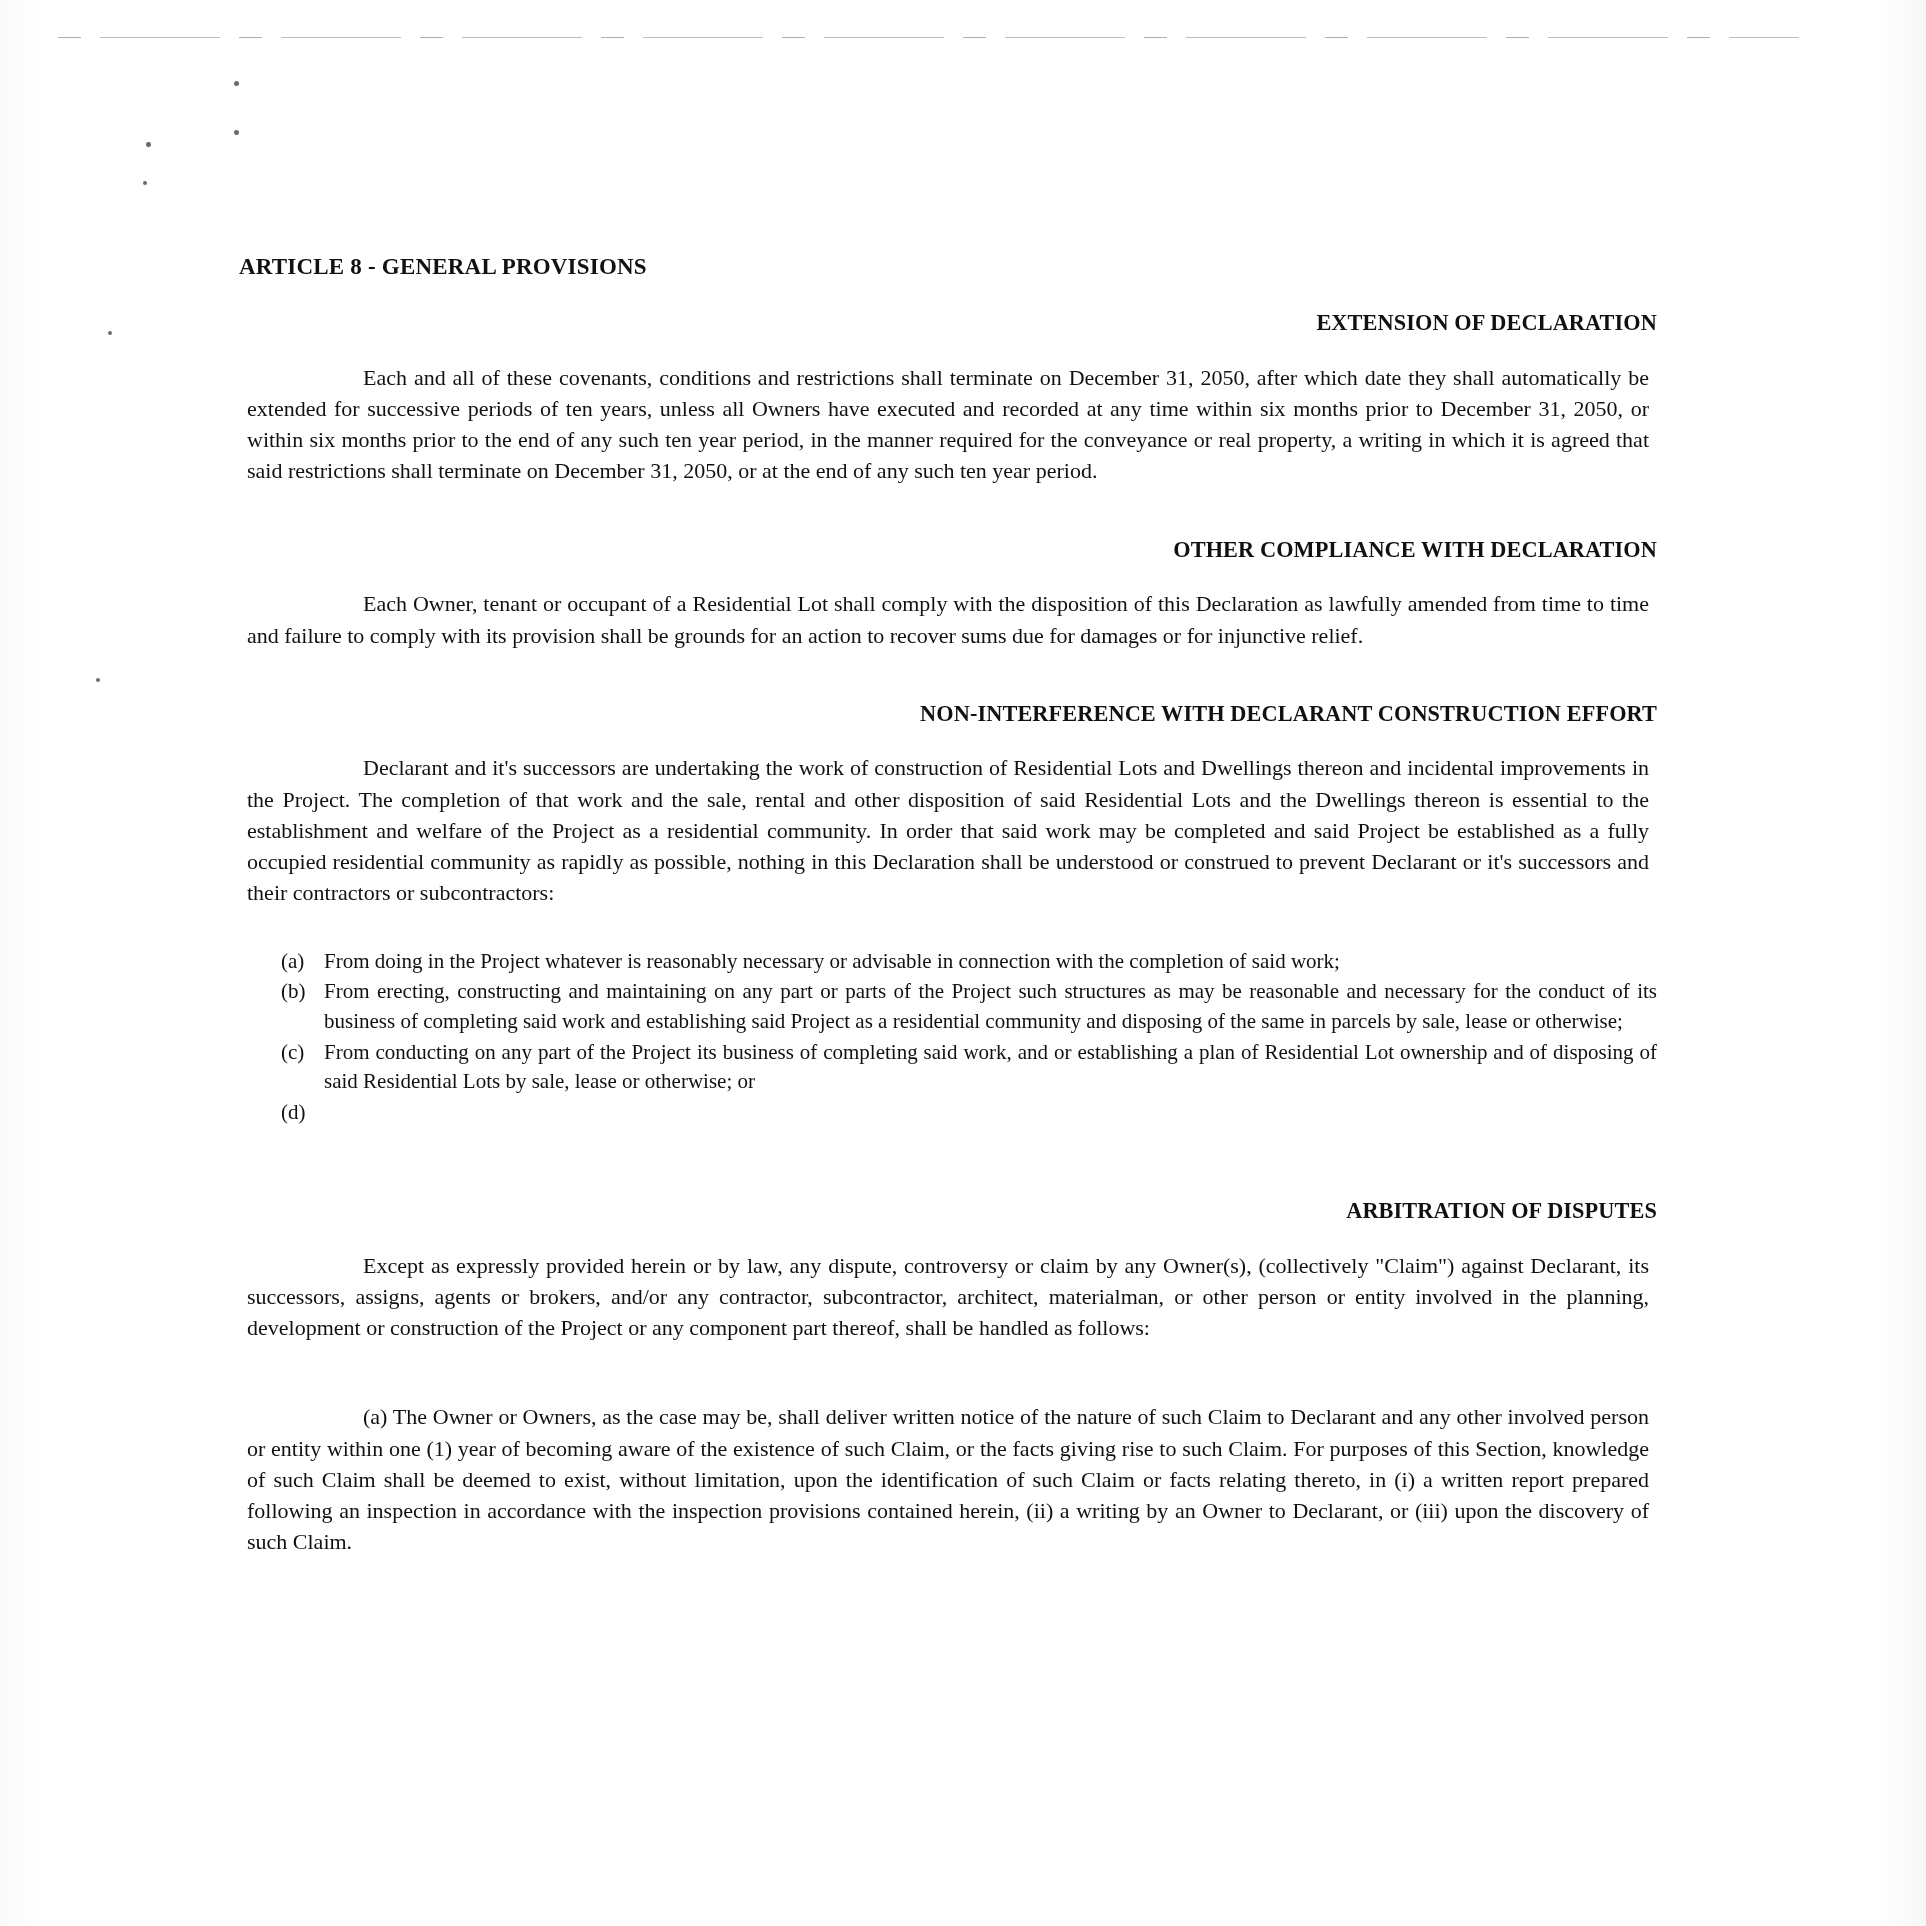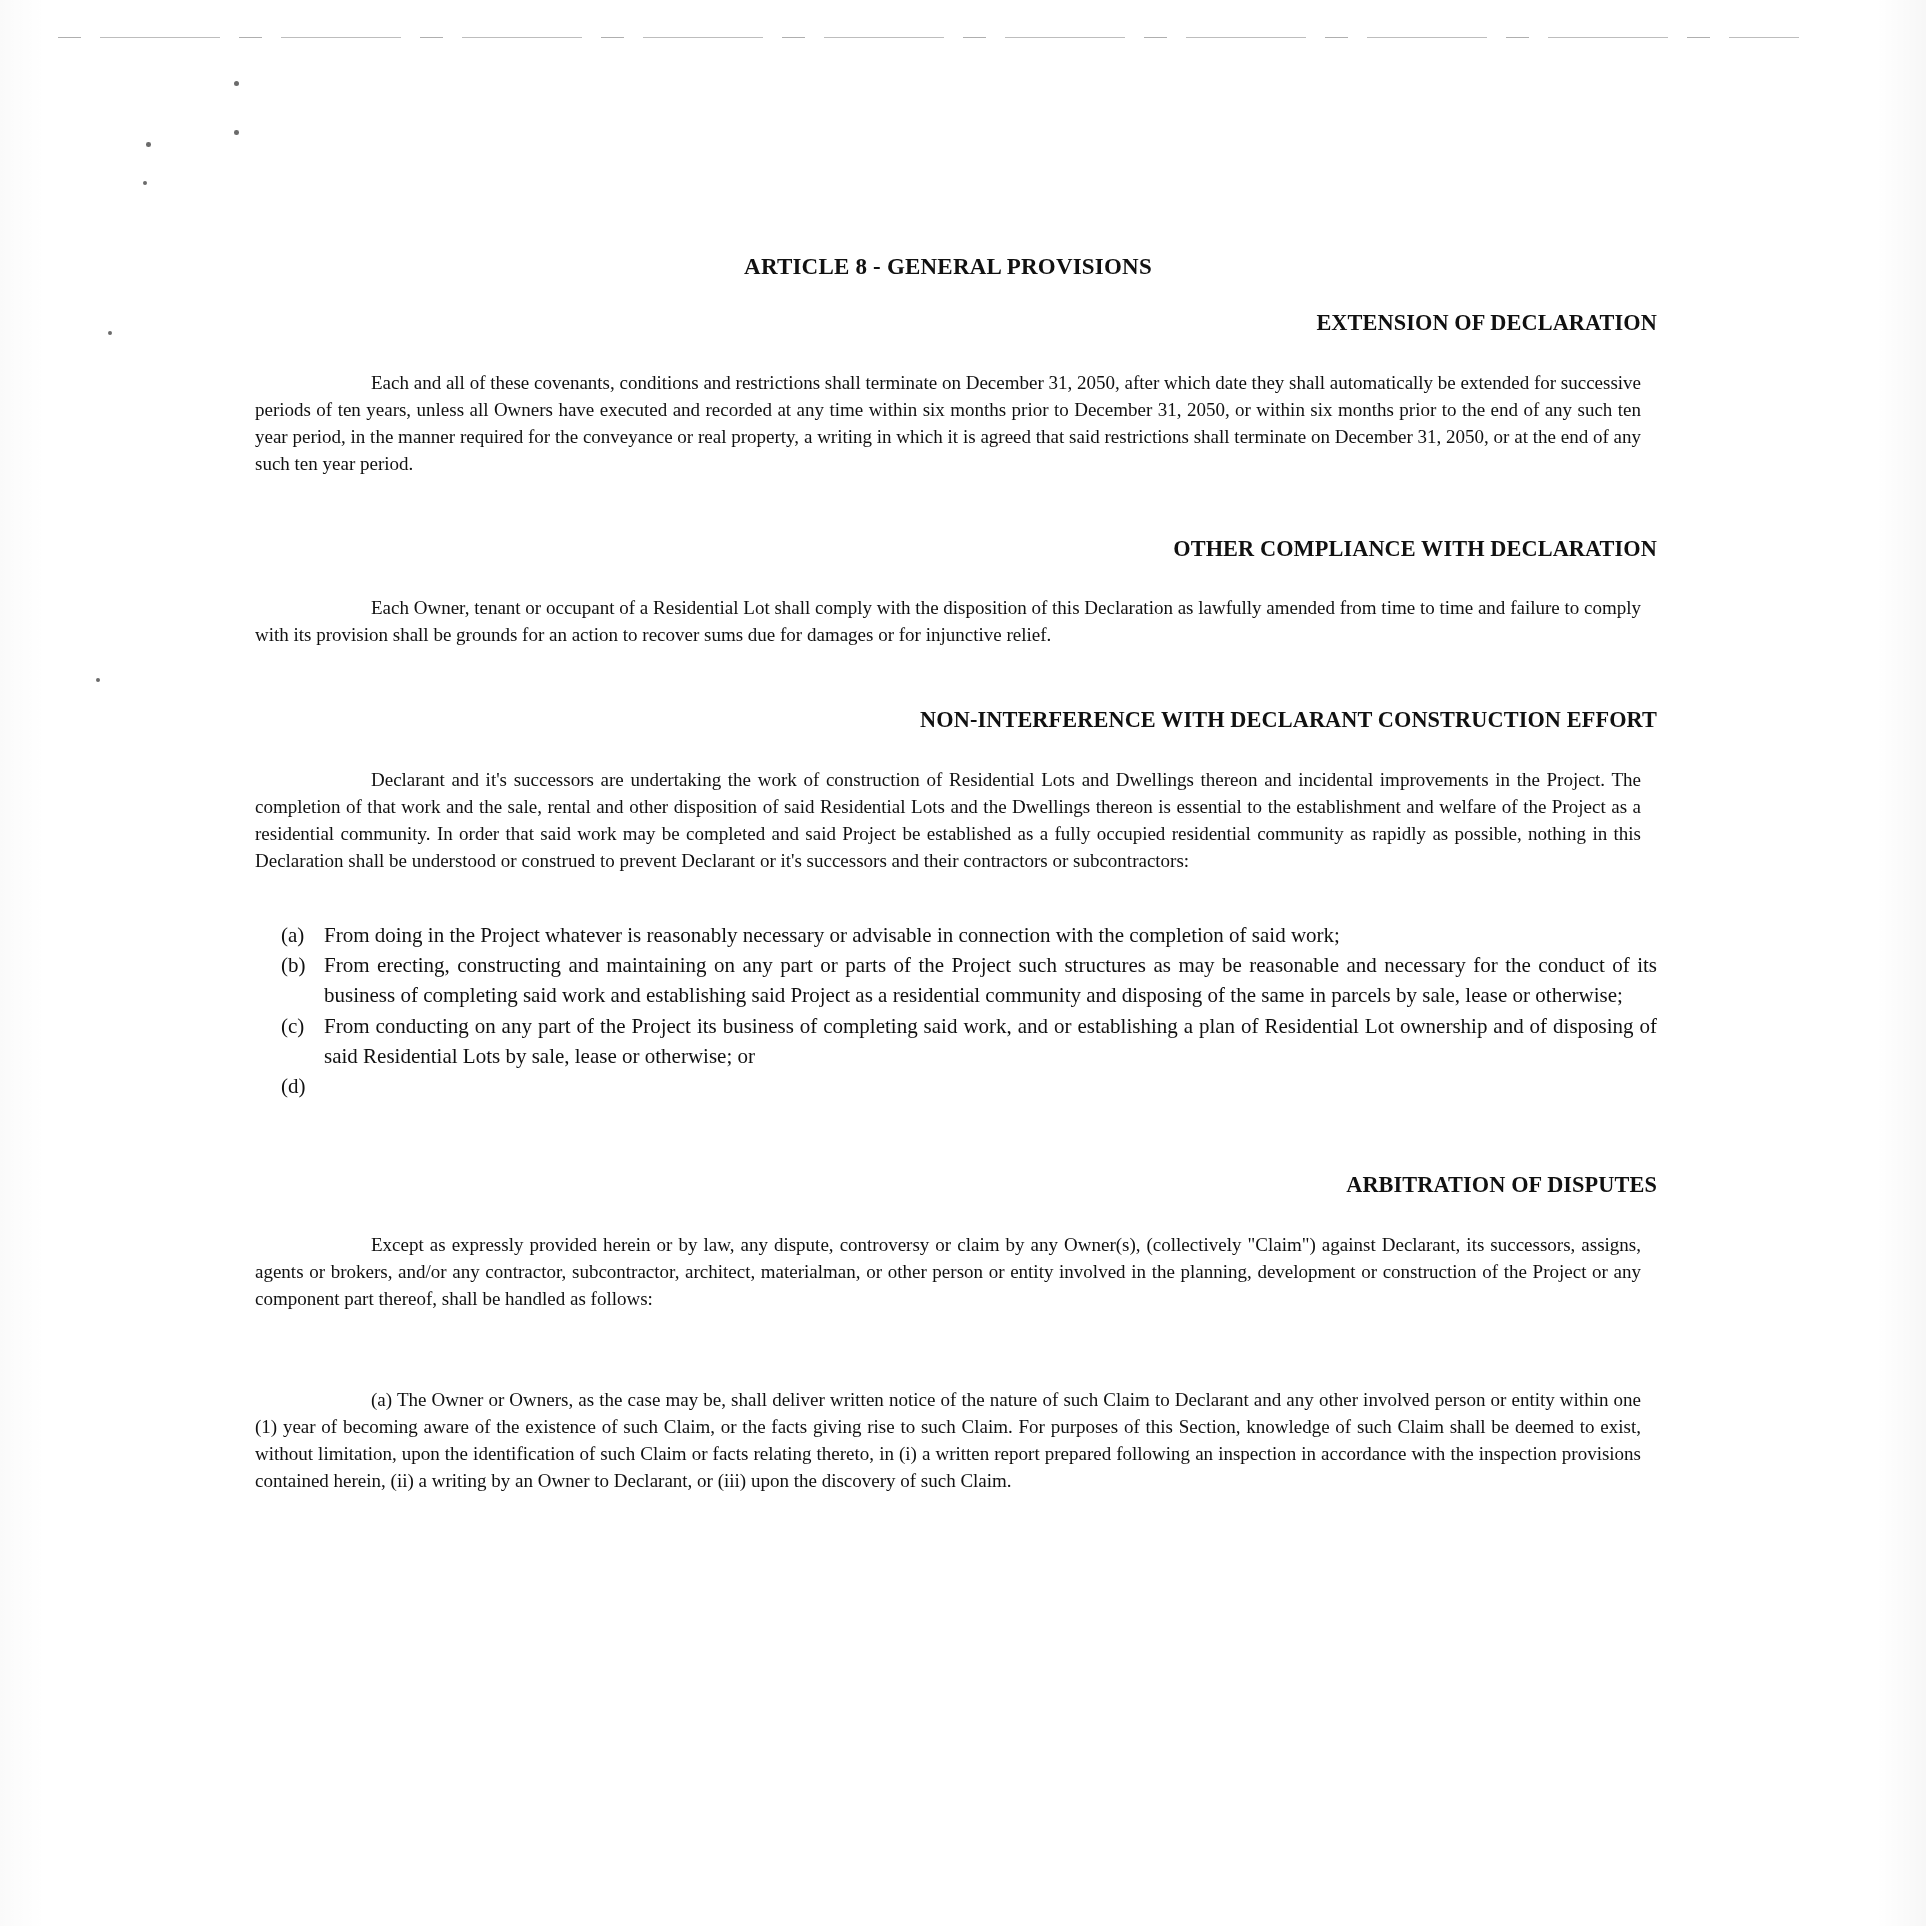--- a/index.html
+++ b/index.html
@@ -71,38 +71,37 @@
   .content {
     position: absolute;
     left: 239px;
     top: 254px;
     width: 1418px;
   }
 
   h1.article-title {
     font-size: 23px;
     font-weight: bold;
-    text-align: center;
     margin: 0 0 0 0;
     letter-spacing: 0.2px;
   }
 
   h2.section-head {
     font-size: 22.3px;
     font-weight: bold;
     text-align: right;
     margin: 0;
     letter-spacing: 0.1px;
   }
 
   p.body-text {
-    font-size: 19px;
+    font-size: 22px;
     line-height: 1.42;
     text-align: justify;
-    margin: 16px;
+    margin: 8px;
     text-indent: 0;
   }
   p.body-text.indent {
     text-indent: 116px;
   }
 
   .gap-sm { height: 17.7px; }
   .gap-md { height: 30px; }
   .gap-lg { height: 42px; }
   .gap-xl { height: 58px; }

